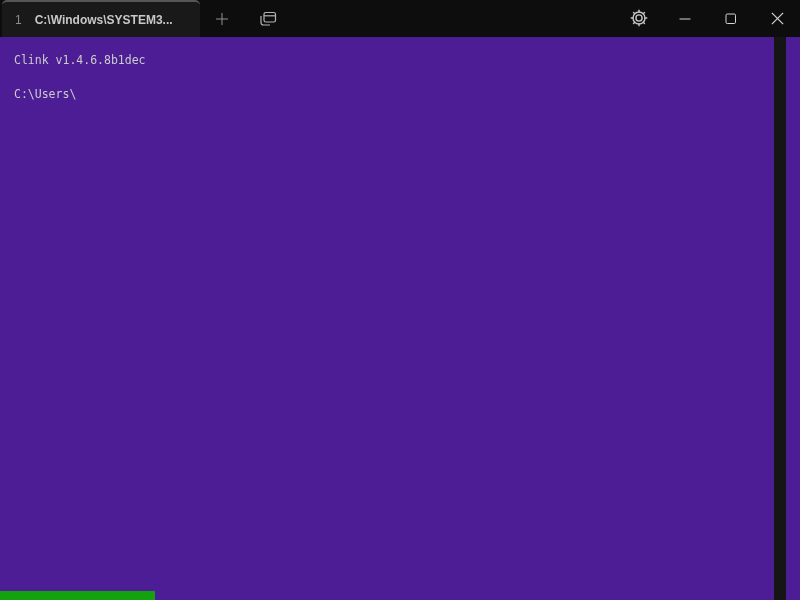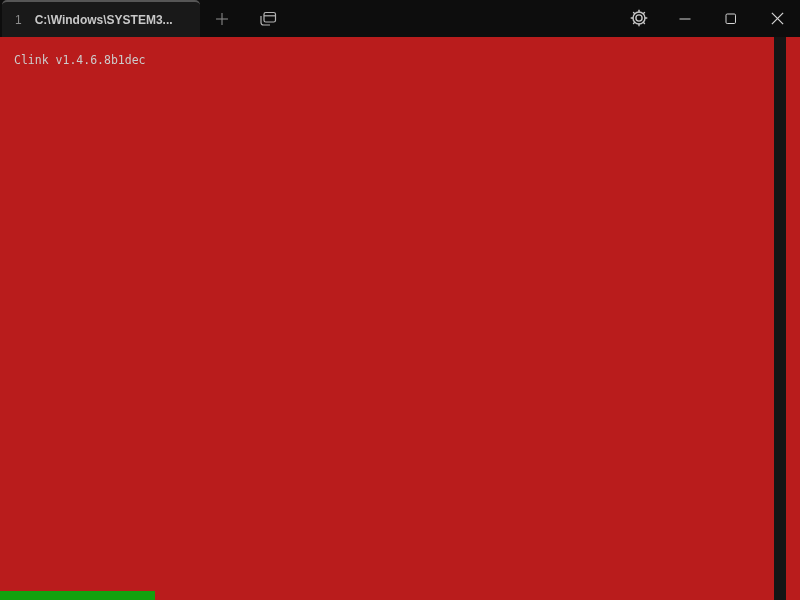--- a/index.html
+++ b/index.html
@@ -28,21 +28,21 @@
   .new-tab{margin-left:9px;}
   .switcher{margin-left:20px;}
   .drag-region{flex:1;}
   .settings{margin-right:10px;margin-top:5px;}
   .caption-buttons{display:flex;height:37px;}
   .caption-btn{
     width:46px;height:37px;background:transparent;border:none;padding:0;
     display:flex;align-items:center;justify-content:center;cursor:pointer;
   }
   .terminal{
-    position:absolute;top:37px;left:0;right:0;bottom:0;background:#b91c1c;
+    position:absolute;top:37px;left:0;right:0;bottom:0;background:#4c1d95;
     padding:15px 0 0 14px;box-sizing:border-box;
     font-family:"DejaVu Sans Mono","Liberation Mono",monospace;
     font-size:11.5px;line-height:17px;color:#cccccc;cursor:text;
   }
   .term-line{min-height:17px;white-space:pre;}
   .scrollbar{
     position:absolute;top:0;right:14px;width:12px;height:100%;
     background:#151515;
   }
   .green-bar{
@@ -110,18 +110,19 @@
           <line x1="0.8" y1="0.8" x2="11.2" y2="11.2"></line>
           <line x1="11.2" y1="0.8" x2="0.8" y2="11.2"></line>
         </svg>
       </button>
     </div>
   </div>
 
   <div class="terminal">
     <div class="term-line">Clink v1.4.6.8b1dec</div>
     <div class="term-line"></div>
+    <div class="term-line">C:\Users\</div>
     <div class="scrollbar"></div>
   </div>
 
   <div class="green-bar"></div>
 
 </div>
 
 </body></html>

